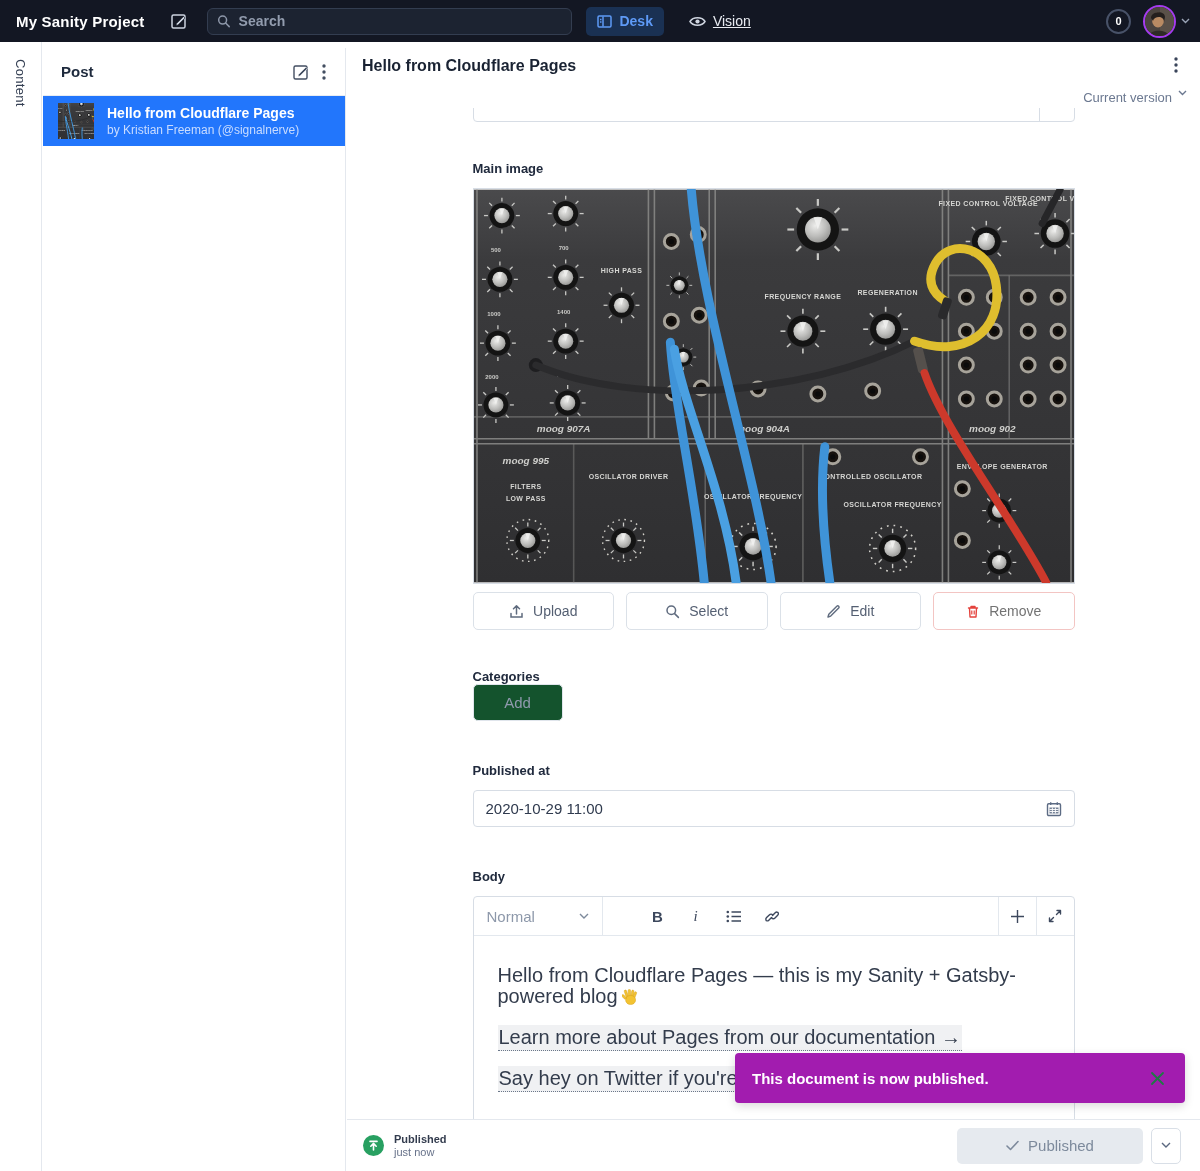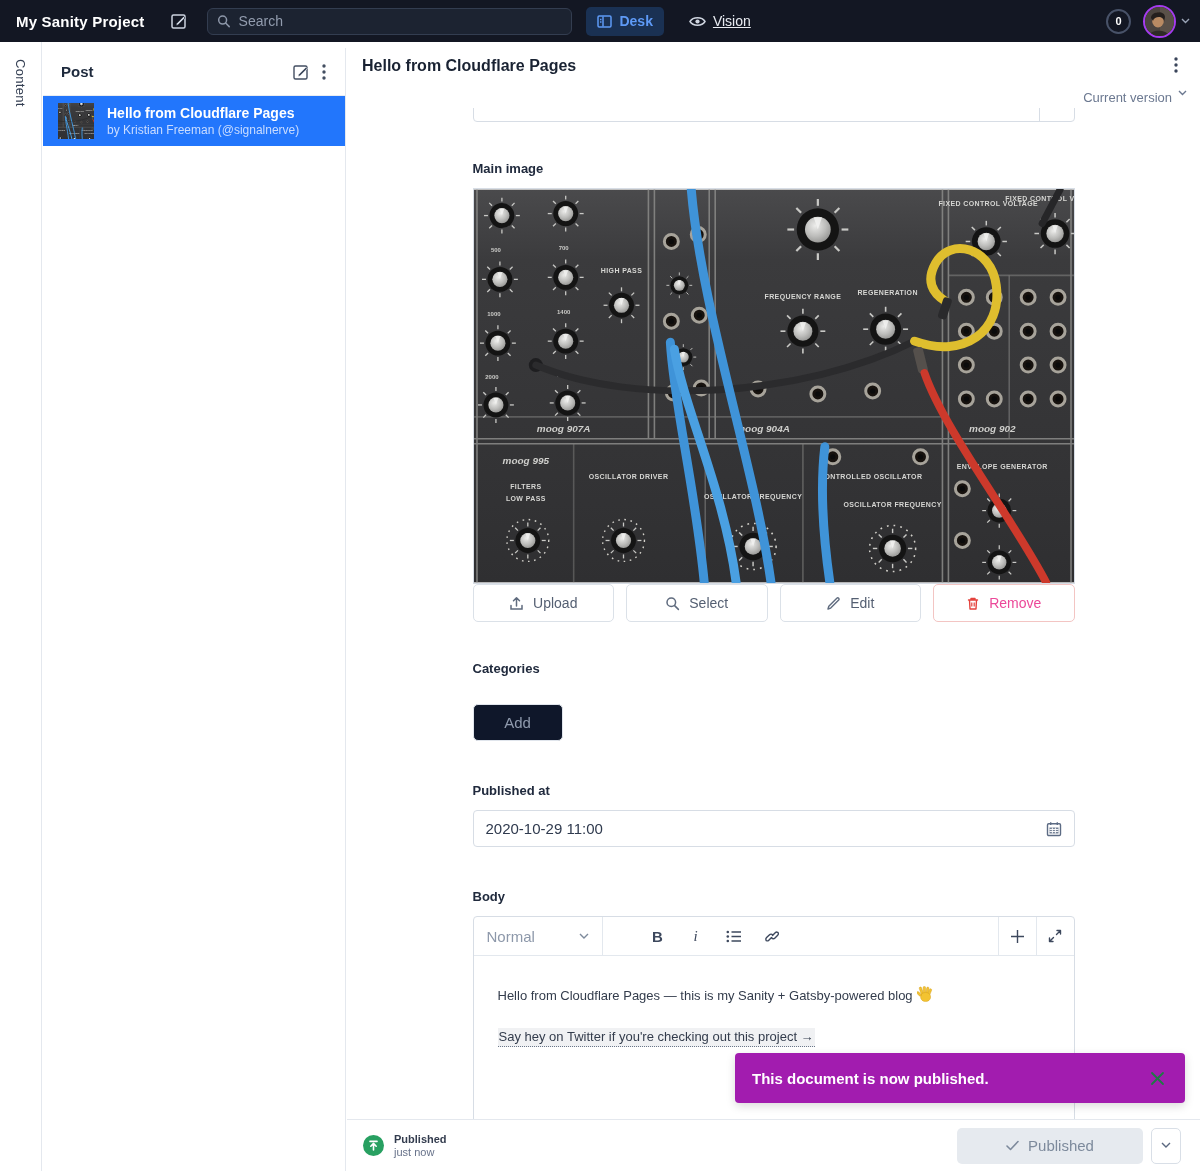--- a/index.html
+++ b/index.html
@@ -18,21 +18,21 @@
   }
   .nav-title { color:#fff; font-size:15px; font-weight:700; margin-left:16px; letter-spacing:.2px; }
   .nav-compose { margin-left:26px; cursor:pointer; display:flex; }
   .nav-search {
     margin-left:19px; width:365px; height:27px; background:#1c2331;
     border:1px solid #333d50; border-radius:6px; display:flex; align-items:center;
     padding:0 9px; gap:8px;
   }
   .nav-search input {
     background:transparent; border:none; outline:none; color:#84cc16;
-    font-size:14px; width:100%; font-family:"Liberation Sans", sans-serif;
+    font-size:14px; width:100%; font-family:"Liberation Sans", sans-serif;font-weight:bold;
   }
   .nav-search input::placeholder { color:#929cae; }
   .nav-tab {
     margin-left:14px; height:29px; border-radius:5px; display:flex; align-items:center;
     gap:7px; padding:0 11px; font-size:14px; cursor:pointer;
   }
   .nav-tab.active { background:#1a3153; color:#5e9af6; font-weight:600; }
   .nav-tab.plain { color:#e8ebf1; font-weight:400;text-decoration:underline; }
   .nav-spacer { flex:1; }
   .nav-badge {
@@ -92,32 +92,32 @@
     display:flex; overflow:hidden;
   }
   .sliver-main { flex:1; border-right:1px solid #d7dde5; }
   .sliver-btn { width:34px; }
 
   .field-label { font-size:13px; font-weight:600; color:#202a3d; }
   .mt40 { margin-top:39px; }
   .mt42 { margin-top:42px; }
 
   .image-box { margin-top:12px; border:1px solid #d7dde5; }
-  .image-actions { display:flex; gap:12px; margin-top:0; }
+  .image-actions { display:flex; gap:12px; margin-top:8px; }
   .act-btn {
     flex:1; height:38px; border:1px solid #dbe1e8; border-radius:5px; background:#fff;
     display:flex; align-items:center; justify-content:center; gap:9px;
     font-size:14px; font-weight:500; color:#545f72; cursor:pointer;
     font-family:"Liberation Sans", sans-serif;
   }
-  .act-btn.danger { border-color:#f3c5c3; color:#ec4899; }
+  .act-btn.danger { border-color:#f3c5c3; color:#737373; }
 
   .add-btn {
-    margin-top:28px; width:90px; height:37px; border:1px solid #e0e5ec; border-radius:5px;
-    background:#0f172a; font-size:15px; color:#8f9aad; cursor:pointer;
+    margin-top:0; width:90px; height:37px; border:1px solid #e0e5ec; border-radius:5px;
+    background:#14532d; font-size:15px; color:#8f9aad; cursor:pointer;
     font-family:"Liberation Sans", sans-serif;
   }
 
   .date-input {
     margin-top:12px; height:37px; border:1px solid #d7dde5; border-radius:4px;
     display:flex; align-items:center; padding:0 12px;
   }
   .date-input input {
     border:none; outline:none; flex:1; font-size:15px; color:#2f3a4e;
     font-family:"Liberation Sans", sans-serif;
@@ -135,21 +135,21 @@
   .tb-btn {
     width:38px; height:100%; display:flex; align-items:center; justify-content:center;
     cursor:pointer; color:#3d485d;
   }
   .tb-bold { font-weight:700; font-size:15px; }
   .tb-italic { font-style:italic; font-size:15px; font-family:"Liberation Serif", serif; }
   .tb-right { display:flex; margin-left:auto; }
   .tb-cell { width:38px; border-left:1px solid #e3e8ee; display:flex; align-items:center; justify-content:center; cursor:pointer; }
 
   .editor-content { padding:13px 24px; cursor:text; }
-  .editor-content p { font-size:13px; color:#333c4c; margin:16px 0 20px 0; line-height:21px; }
+  .editor-content p { font-size:20px; color:#333c4c; margin:16px 0 20px 0; line-height:21px; }
   .body-link {
     background:#f0f1f3; border-bottom:1px dotted #6a7789; padding:1px 1px 2px 1px;
     cursor:pointer; color:#333c4c; text-decoration:none;
   }
   .emoji-hand { display:inline-block; vertical-align:-2px; margin-left:4px; }
 
   
   .doc-footer {
     position:absolute; left:0; right:0; bottom:0; height:52px; background:#fff;
     border-top:1px solid #e4e8ee; display:flex; align-items:center; padding:0 19px 0 16px;
@@ -598,20 +598,21 @@
           <p><span>Hello from Cloudflare Pages — this is my Sanity + Gatsby-powered blog</span><span class="emoji-hand"><svg width="16" height="16" viewBox="0 0 16 16">
                   <g fill="#f3c331" stroke="#d9a421" stroke-width=".5">
                     <rect x="3.2" y="1" width="2.3" height="9" rx="1.1" transform="rotate(-18 4 5)"></rect>
                     <rect x="6.2" y="0.4" width="2.3" height="10" rx="1.1"></rect>
                     <rect x="9.2" y="1" width="2.3" height="9.4" rx="1.1" transform="rotate(10 10 5)"></rect>
                     <rect x="11.6" y="2.6" width="2.2" height="7.6" rx="1.1" transform="rotate(22 12.6 6)"></rect>
                     <ellipse cx="8.6" cy="11" rx="5" ry="4.6"></ellipse>
                     <rect x="1" y="5.2" width="2.2" height="5.4" rx="1.1" transform="rotate(-42 2 8)"></rect>
                   </g>
                 </svg></span></p>
+          <p><a class="body-link">Learn more about Pages from our documentation →</a></p>
           <p><a class="body-link">Say hey on Twitter if you're checking out this project →</a></p>
         </div>
       </div>
     </div>
   </div>
 
   <div class="doc-footer">
     <div class="pub-status">
       <div class="pub-circle">
         <svg width="11" height="11" viewBox="0 0 11 11">

